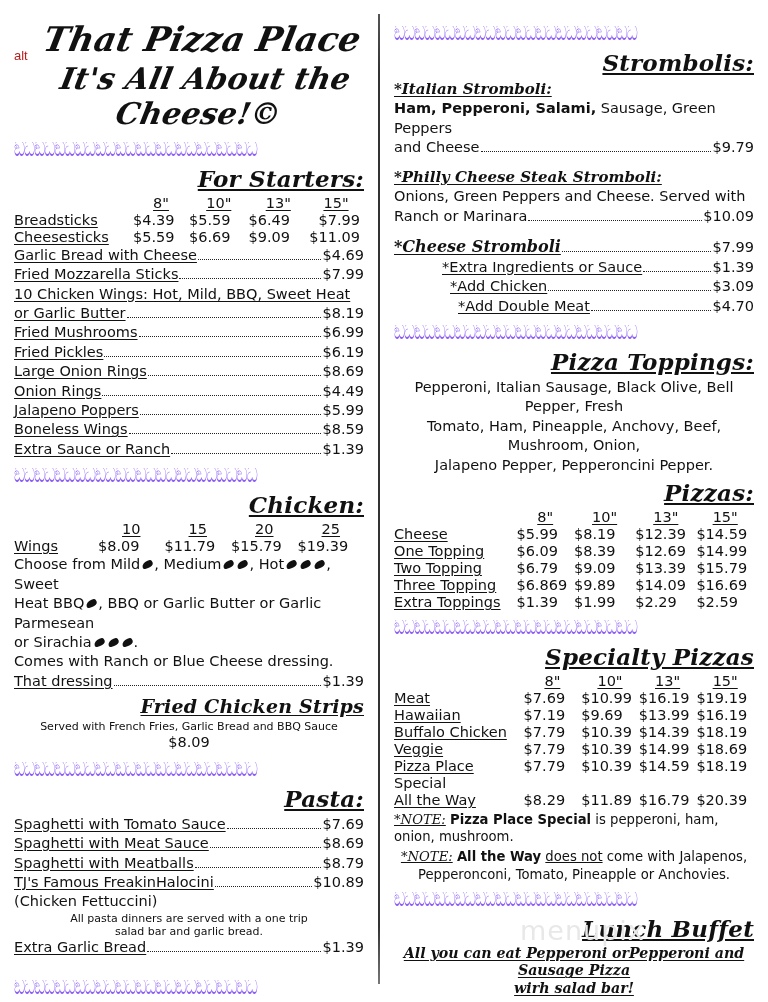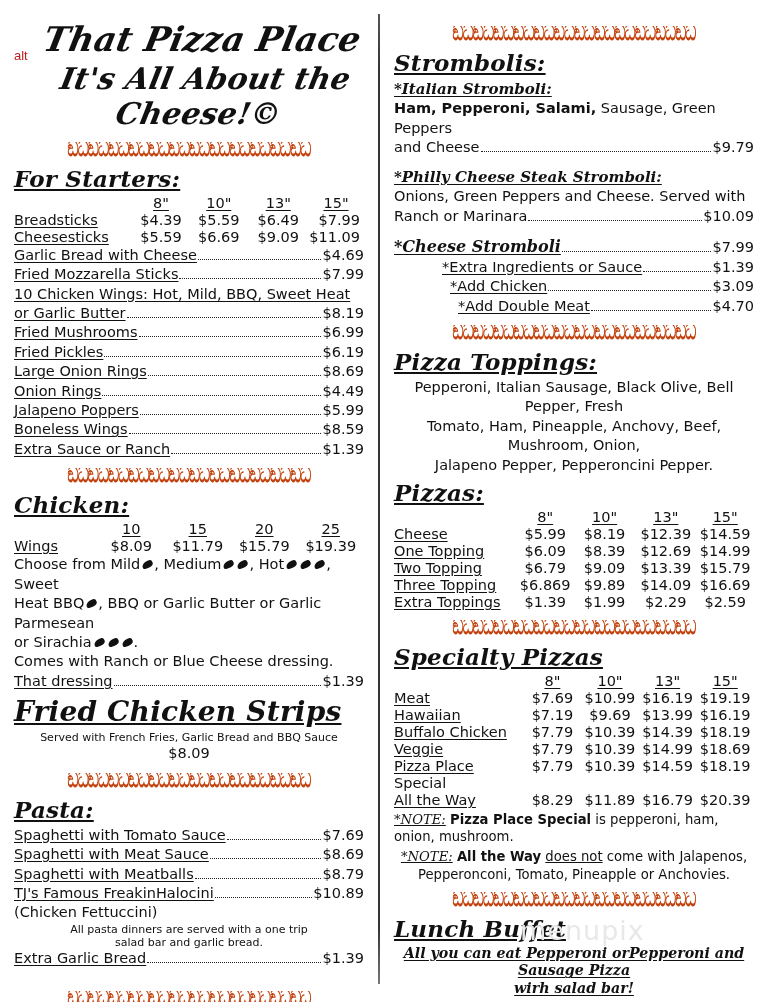--- a/index.html
+++ b/index.html
@@ -49,41 +49,40 @@
   }
   .title-2 {
     font-size: 30px; line-height: 1.15;
     transform: skewX(-11deg);
     display: inline-block;
     margin-top: 4px;
   }
 
   
   .ornament {
-    text-align: center;
     font-family: "DejaVu Serif", serif;
-    font-weight: 700;
+    font-weight: 400;
     font-size: 15px;
     letter-spacing: -1px;
     line-height: 1;
     margin: 9px 0 4px;
     white-space: nowrap;
     overflow: hidden;
-    color: #c2410c;
+    color: #8b5cf6;
   }
   .ornament span { display: inline-block; transform: scaleY(1.45); }
 
   
   .sec-head {
-    text-align: left;
+    text-align: right;
     font-size: 23px;
     margin: 8px 0 3px;
   }
   .sec-head u { text-decoration: underline; text-underline-offset: 2px; }
-  .sec-head.big { font-size: 28px; font-style: italic; }
+  .sec-head.big { font-size: 19px; font-style: italic; }
 
   
   table.price { width: 100%; border-collapse: collapse; }
   table.price td, table.price th {
     font-family: "DejaVu Sans", sans-serif;
     font-size: 14.5px;
     padding: 0 0 1px 0;
     white-space: nowrap;
   }
   table.price th {
@@ -93,21 +92,21 @@
     text-align: center;
     font-size: 14.5px;
     padding-bottom: 1px;
   }
   table.price td.name {
     text-align: left;
     text-decoration: underline;
     text-underline-offset: 2px;
   }
   table.price td.name.noul { text-decoration: none; }
-  table.price td.num { text-align: center; }
+  table.price td.num { }
   table.price td.num.right { text-align: right; padding-right: 4px; }
 
   
   .leader {
     display: flex; align-items: baseline;
     font-size: 14.5px;
     line-height: 1.34;
     width: 100%;
   }
   .leader .lab {

